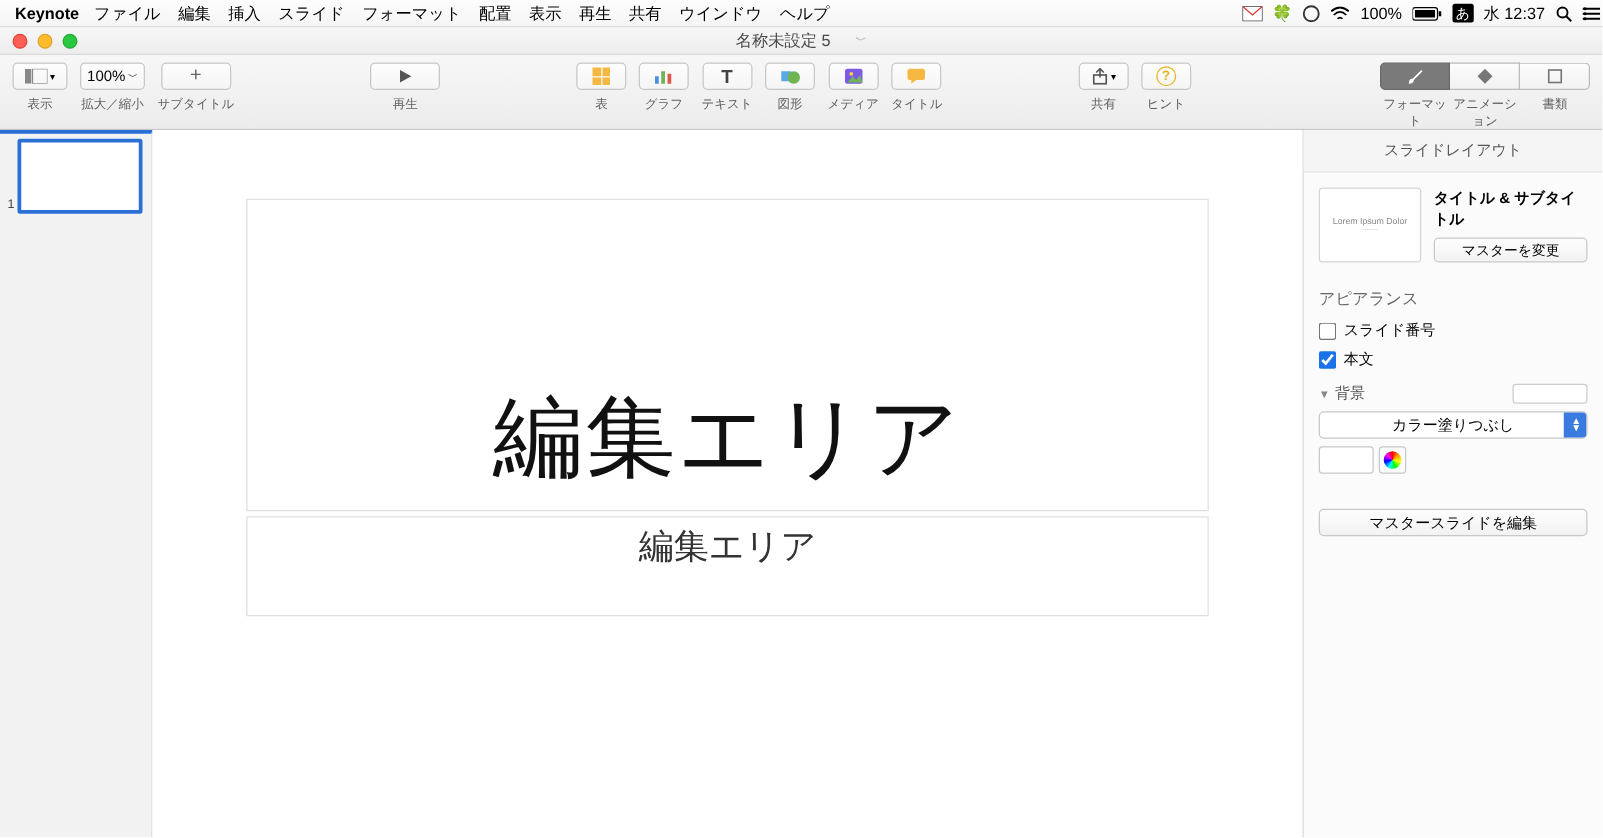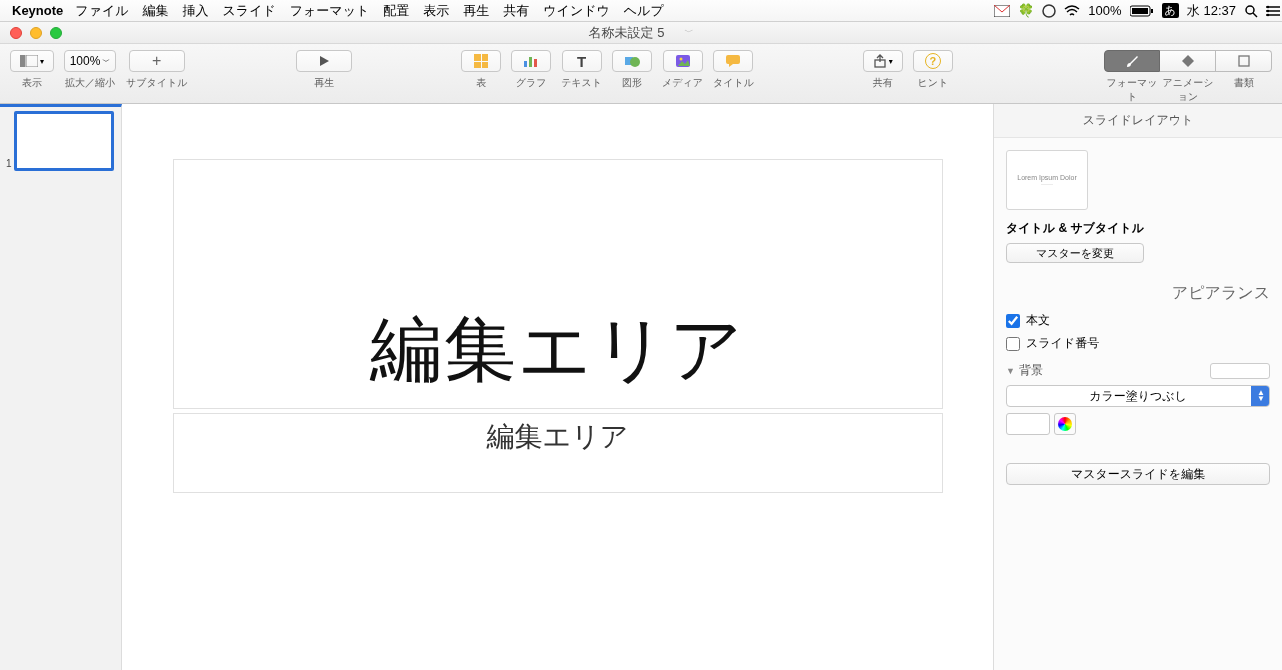--- a/index.html
+++ b/index.html
@@ -46,31 +46,31 @@
     .thumb { width: 100px; height: 60px; background: #fff; border: 3px solid #2a6fd6; border-radius: 2px; margin-left: 10px; }
     .thumb-num { position: absolute; left: 2px; bottom: 2px; font-size: 10px; color: #444; }
 
     .canvas-area { flex: 1; background: #fff; display: flex; justify-content: center; padding-top: 54px; }
     .slide { width: 772px; height: 434px; border: 1px solid #fff; position: relative; }
     .title-box { position: absolute; left: 0; right: 0; top: 0; height: 250px; border: 1px solid #e0e0e0; display: flex; align-items: flex-end; justify-content: center; padding-bottom: 10px;}
     .title-text { font-size: 72px; font-weight: 300; color: #111; letter-spacing: 2px; }
     .sub-box { position: absolute; left: 0; right: 0; top: 254px; height: 80px; border: 1px solid #e0e0e0; display: flex; align-items: flex-start; justify-content: center; padding-top: 4px;}
     .sub-text { font-size: 28px; font-weight: 300; color: #333; }
 
-    .inspector { width: 289px; background: #fbfbfb; border-left: 1px solid #dcdcdc; padding: 0; }
+    .inspector { width: 240px; background: #fbfbfb; border-left: 1px solid #dcdcdc; padding: 0; }
     .insp-header { text-align: center; padding: 8px 0; color: #555; font-size: 12px; background: #f5f5f5; border-bottom: 1px solid #e5e5e5; }
-    .insp-row { padding: 12px; display: flex; gap: 10px; align-items: flex-start; flex-direction: column; }
+    .insp-row { padding: 12px; display: flex; gap: 10px; align-items: flex-start; }
     .layout-thumb { width: 82px; height: 60px; background: #fff; border: 1px solid #d6d6d6; border-radius: 3px; display: flex; flex-direction: column; align-items: center; justify-content: center; font-size: 6px; color: #aaa; }
     .layout-thumb .lt-main { font-size: 7px; color: #888; }
     .layout-right { flex: 1; }
     .layout-title { font-size: 12px; font-weight: 600; margin-bottom: 6px; }
     .master-btn { width: 100%; height: 20px; font-size: 11px; background: linear-gradient(#fdfdfd,#f2f2f2); border: 1px solid #c8c8c8; border-radius: 4px; }
 
     .insp-section { padding: 8px 12px; }
-    .insp-section-title { font-size: 16px; color: #666; margin-bottom: 8px; text-align: right; }
+    .insp-section-title { font-size: 13px; color: #666; margin-bottom: 8px; }
     .checkbox-row { display: flex; align-items: center; gap: 6px; margin-bottom: 6px; font-size: 12px; }
     .checkbox-row input[type=checkbox] { width: 14px; height: 14px; accent-color: #1a73e8; }
     .bg-head { display:flex; align-items:center; gap:4px; font-size:12px; color:#555; margin: 10px 0 6px;}
     .bg-head .tri { font-size: 9px; color: #888;}
     .bg-swatch-small { width:60px; height:16px; border:1px solid #ccc; border-radius:3px; background:#fff; margin-left:auto;}
     .bg-select { width: 100%; height: 22px; border: 1px solid #c8c8c8; border-radius: 4px; font-size: 12px; padding: 0 4px; background: #fff; position: relative; display:flex; align-items:center;justify-content:center;}
     .bg-select::after { content:''; position:absolute; right:0; top:0; width:18px; height:100%; background:#3b7be0; border-radius: 0 3px 3px 0;}
     .bg-select-arrows { position:absolute; right:4px; top:50%; transform:translateY(-50%); color:#fff; font-size:8px; line-height:6px; z-index:1;}
     .color-well-row { margin-top: 6px; display:flex; gap:4px;}
     .color-well { width: 44px; height: 22px; border: 1px solid #c8c8c8; border-radius: 3px; background: #fff; }
@@ -326,26 +326,26 @@
       </div>
       <div class="layout-right">
         <div class="layout-title">タイトル &amp; サブタイトル</div>
         <button class="master-btn">マスターを変更</button>
       </div>
     </div>
 
     <div class="insp-section">
       <div class="insp-section-title">アピアランス</div>
       <label class="checkbox-row">
+        <input type="checkbox" style="">
+        <span>スライド番号</span>
+      </label>
+      <label class="checkbox-row">
         <input type="checkbox" checked="" style="">
         <span>本文</span>
-      </label>
-      <label class="checkbox-row">
-        <input type="checkbox" style="">
-        <span>スライド番号</span>
       </label>
 
       <div class="bg-head">
         <span class="tri">▼</span>
         <span>背景</span>
         <div class="bg-swatch-small"></div>
       </div>
       <div class="bg-select">
         <span>カラー塗りつぶし</span>
         <span class="bg-select-arrows">▲<br>▼</span>

